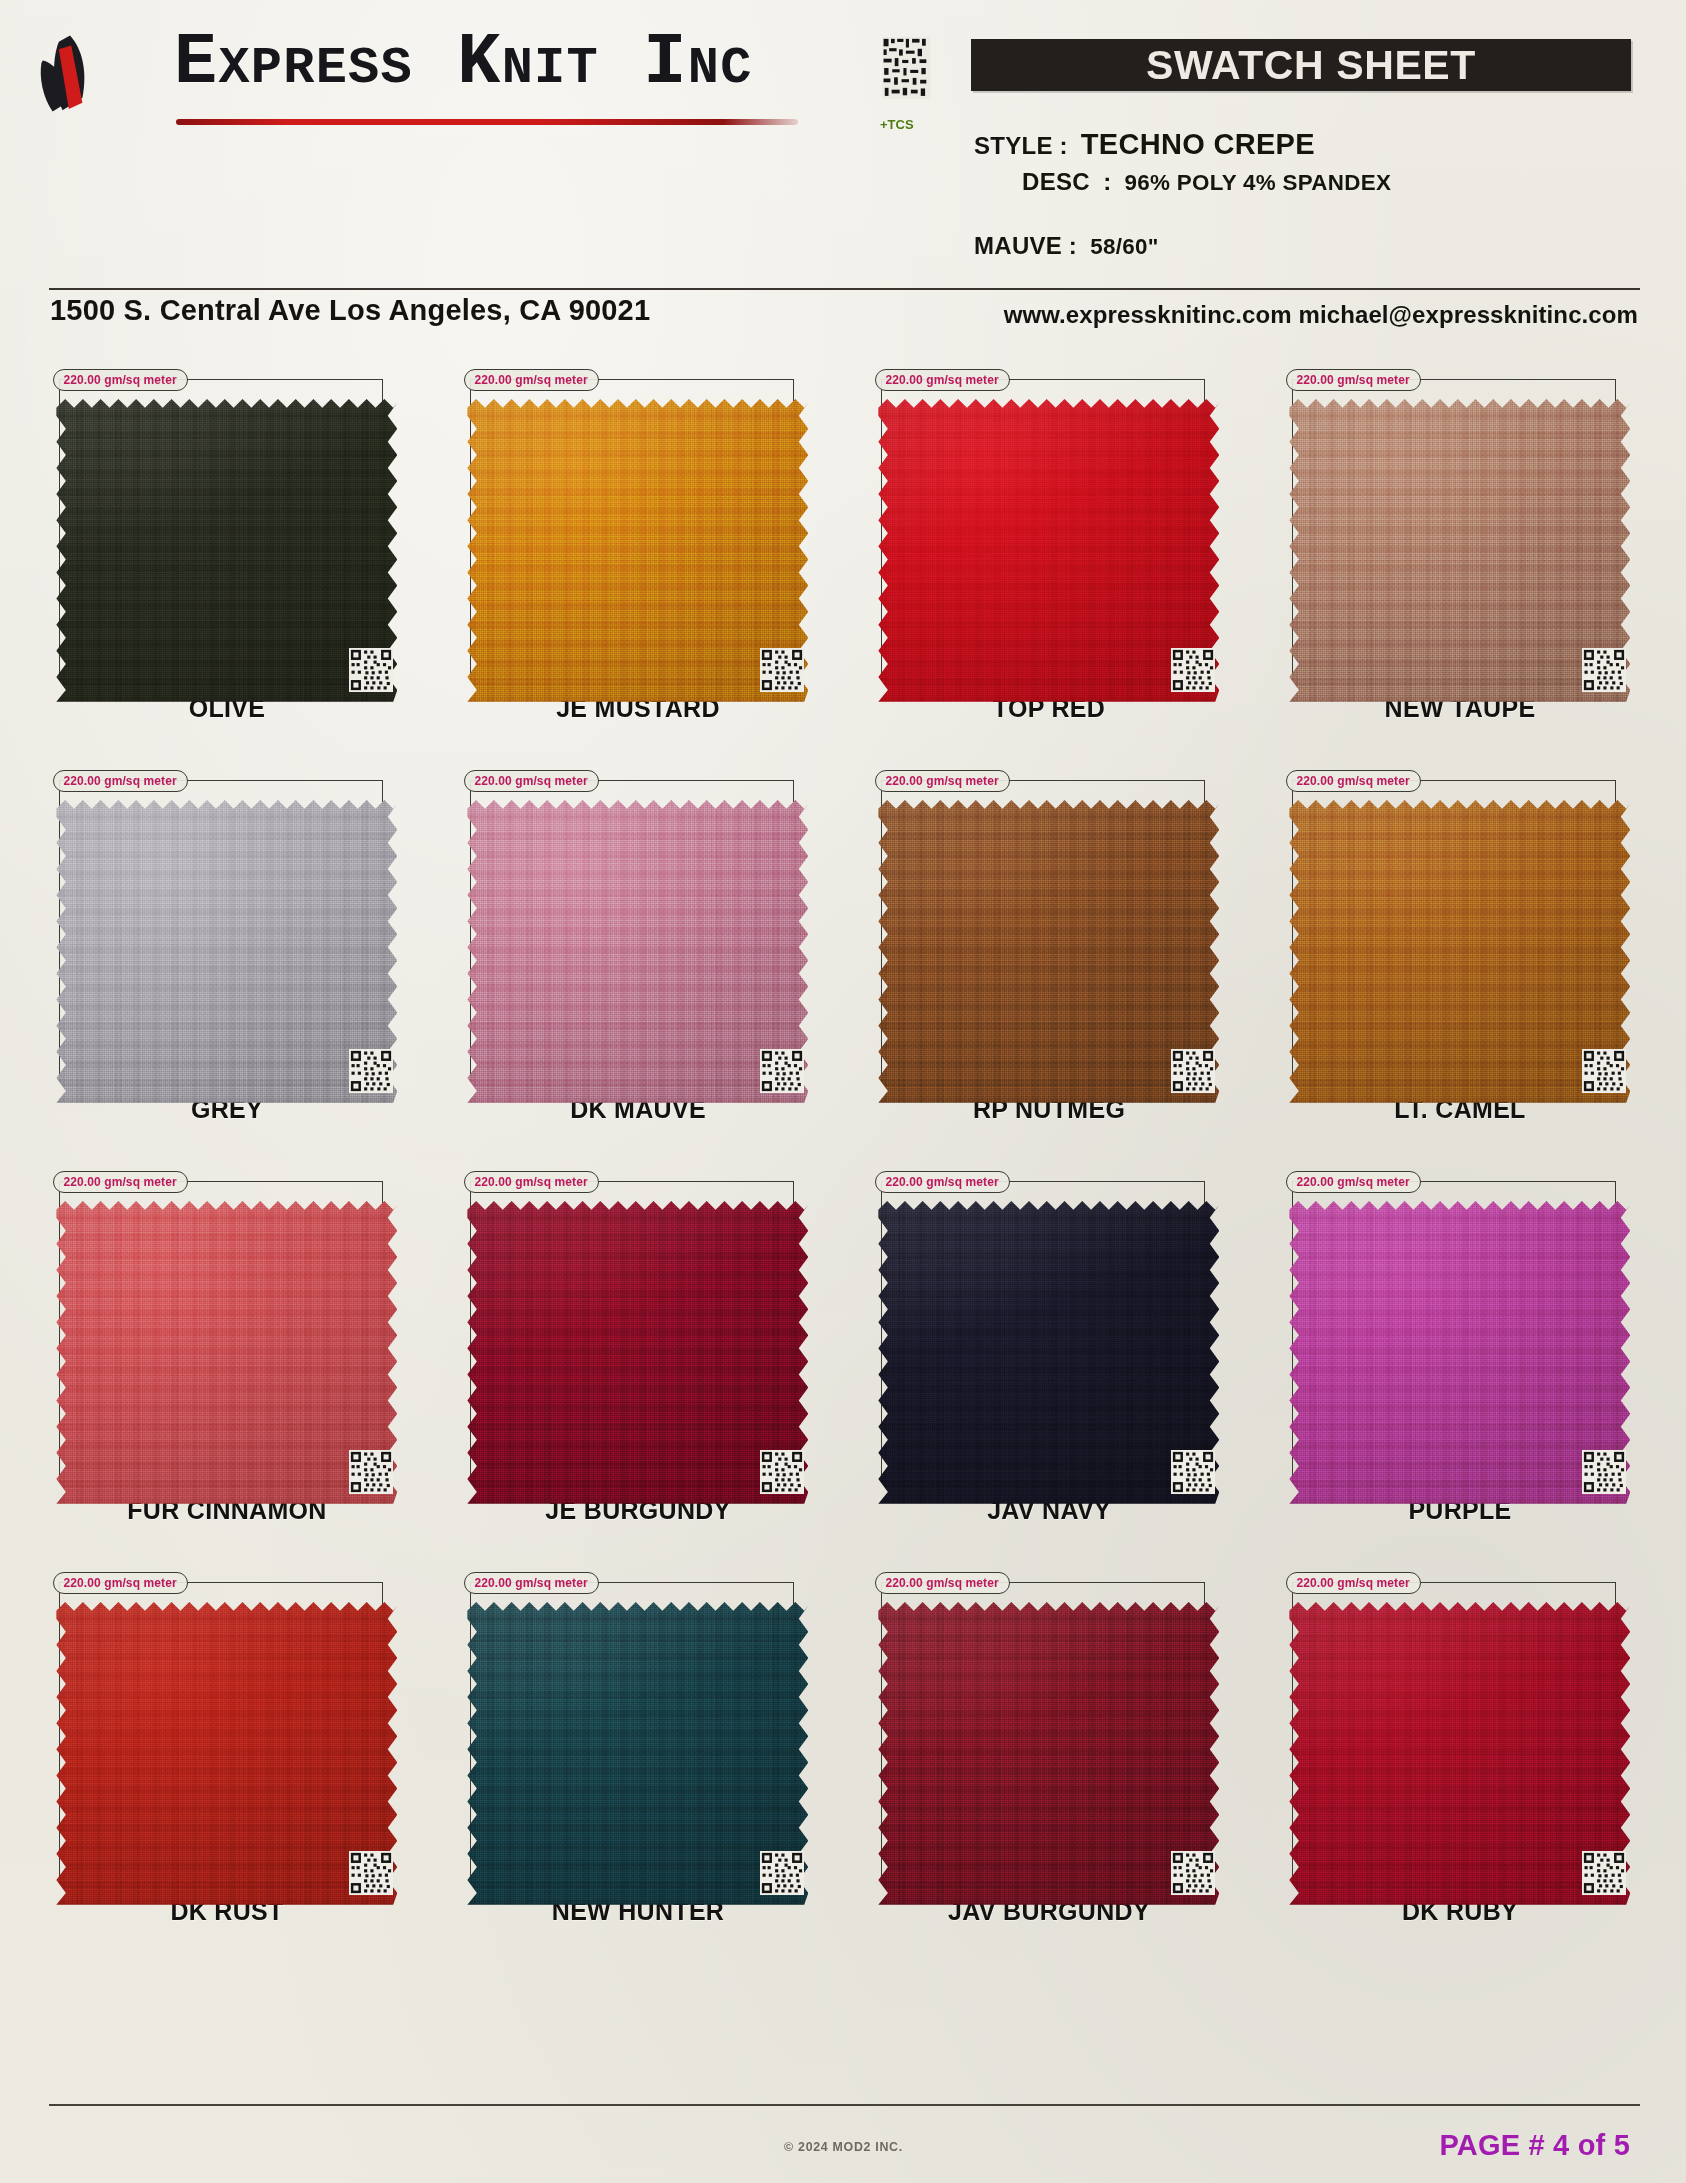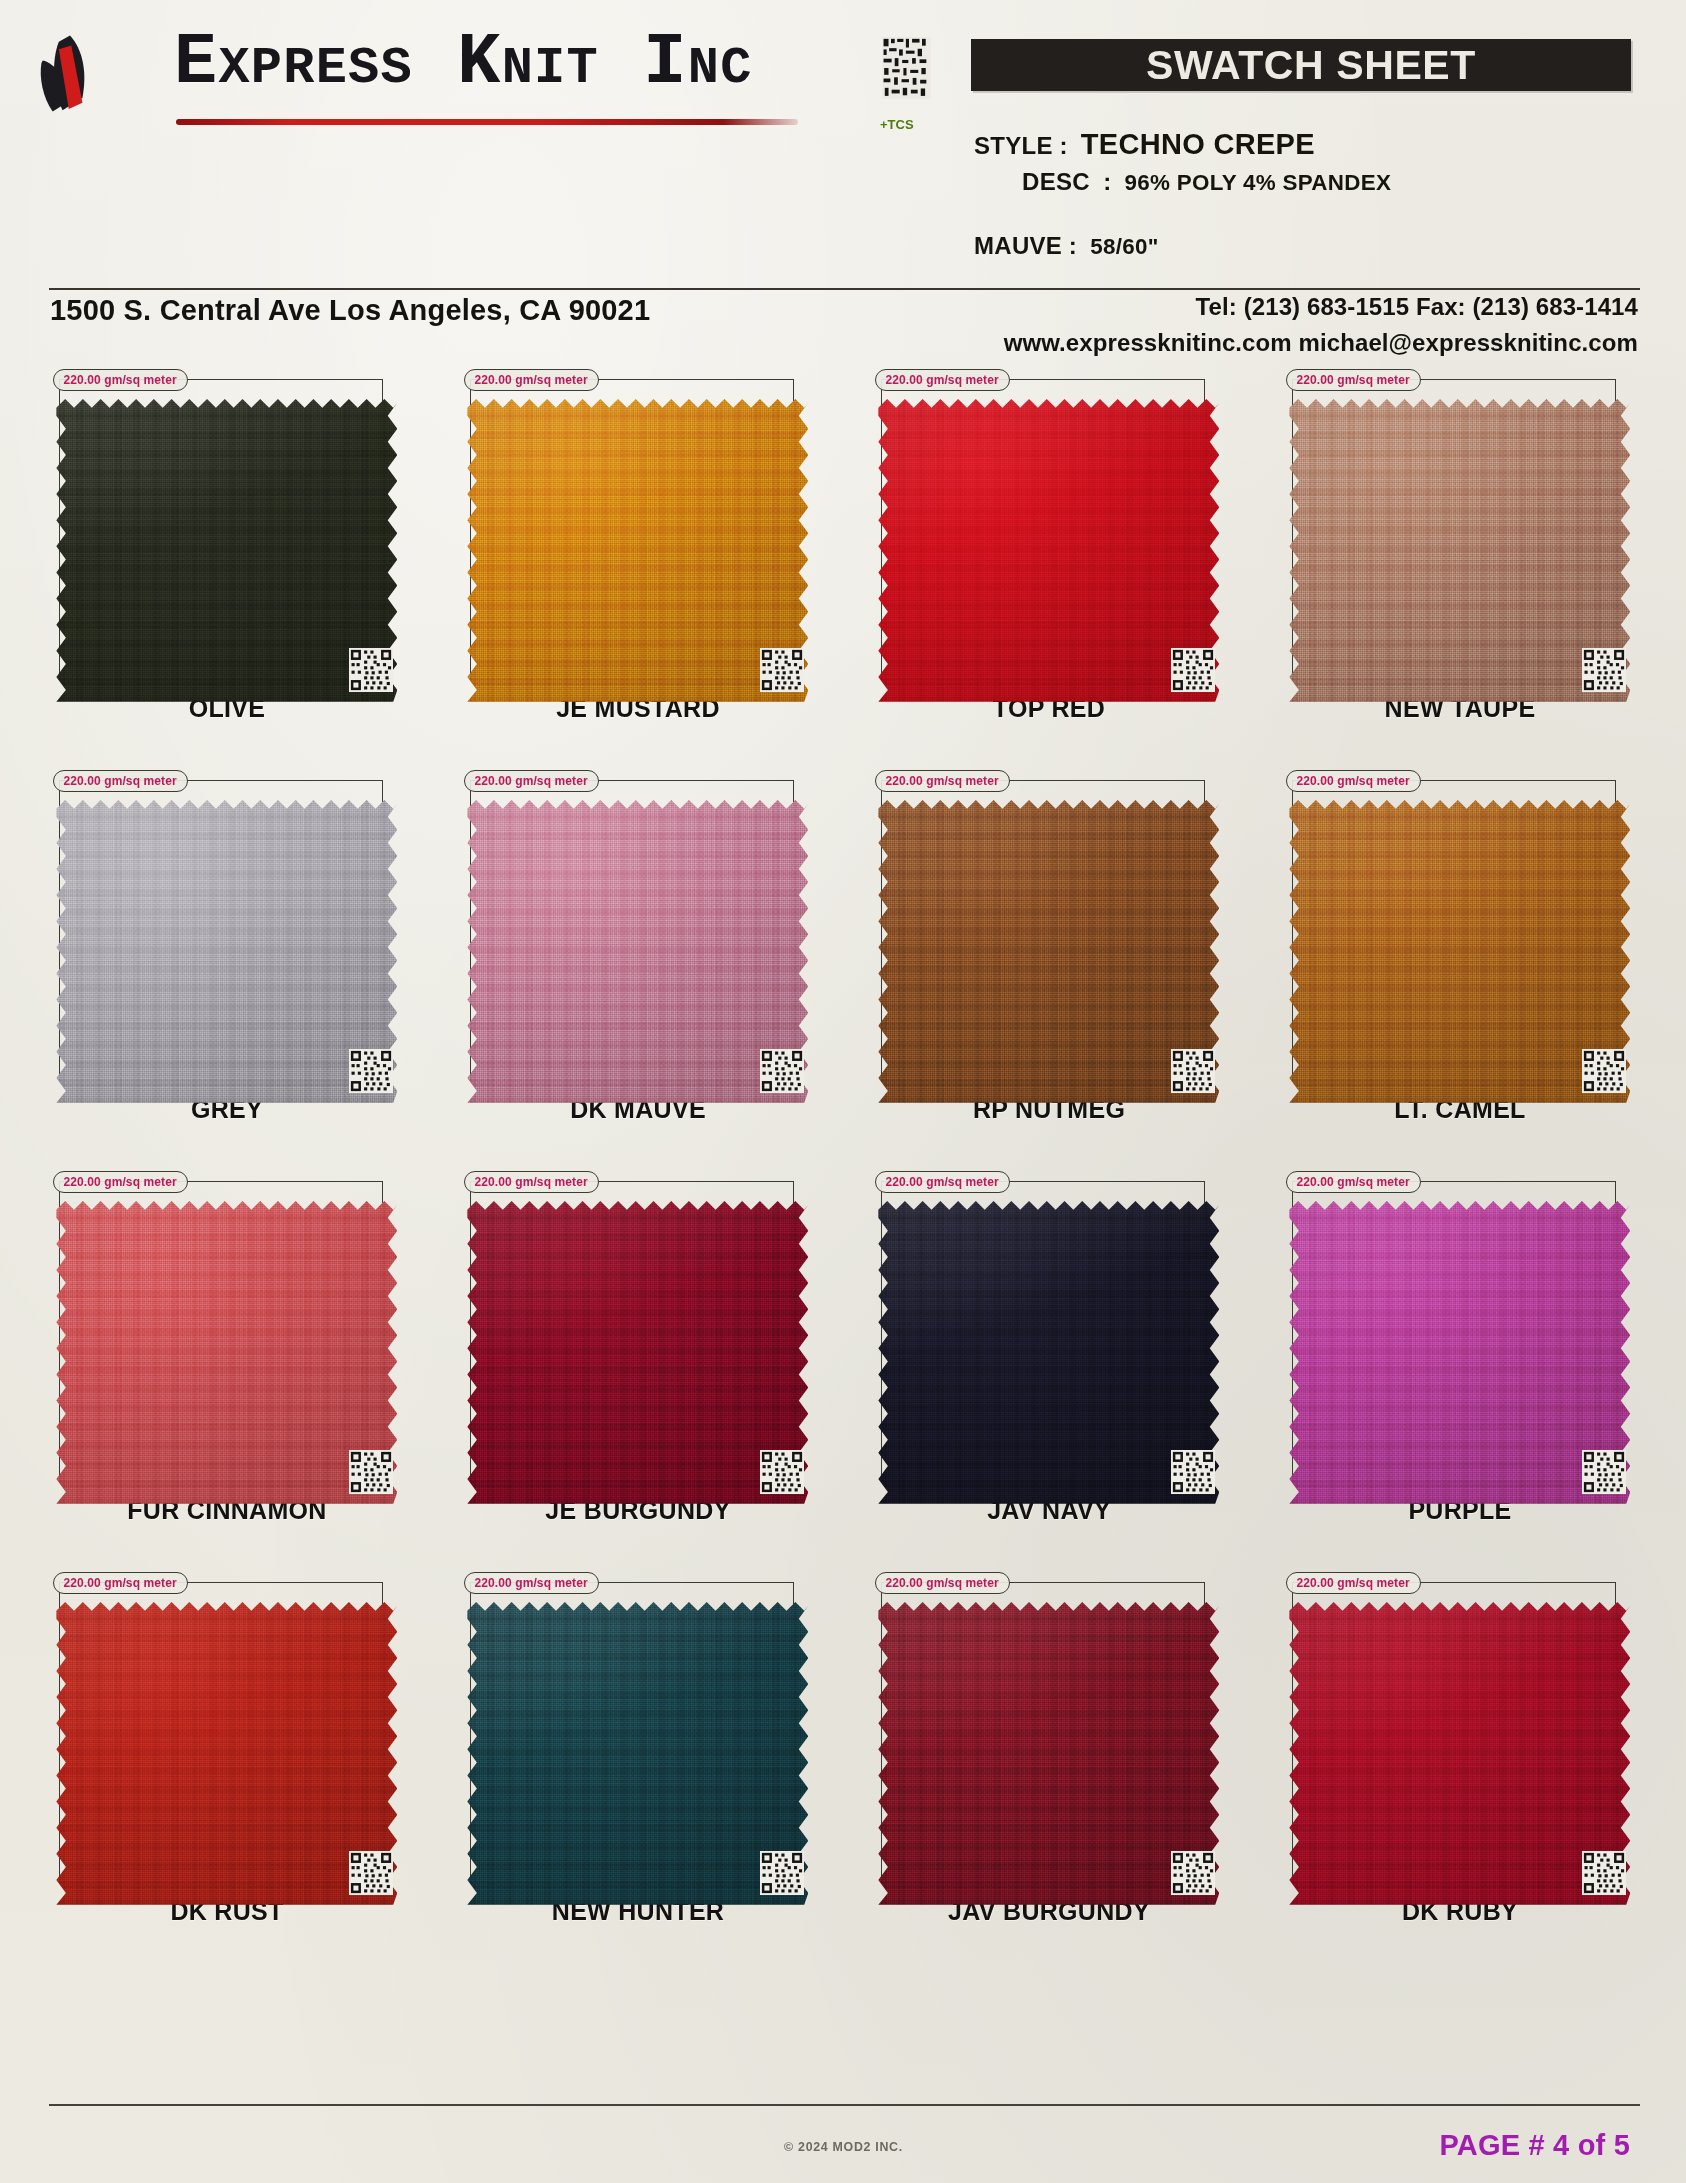--- a/index.html
+++ b/index.html
@@ -259,21 +259,20 @@
     <div class="meta-line meta-desc">
       <span class="meta-key">DESC</span><span class="meta-colon">&nbsp;&nbsp;:&nbsp;&nbsp;</span><span class="meta-val small">96% POLY 4% SPANDEX</span>
     </div>
     <div class="meta-line meta-width">
       <span class="meta-key">MAUVE</span><span class="meta-colon">&nbsp;:&nbsp;&nbsp;</span><span class="meta-val small">58/60"</span>
     </div>
 
     <div class="hrule"></div>
     <div class="address">1500 S. Central Ave  Los Angeles, CA 90021</div>
     <div class="contact">
-      <div>Tel: (213) 683-1515   Fax: (213) 683-1414</div>
       <div class="line2">www.expressknitinc.com  michael@expressknitinc.com</div>
     </div>
   </div>
 
   <div class="grid" id="swatch-grid">
       <div class="row">
       <div class="cell c0">
         <div class="box">
           <div class="weight-tag">220.00 gm/sq meter</div>
           <div class="fabric-wrap">

